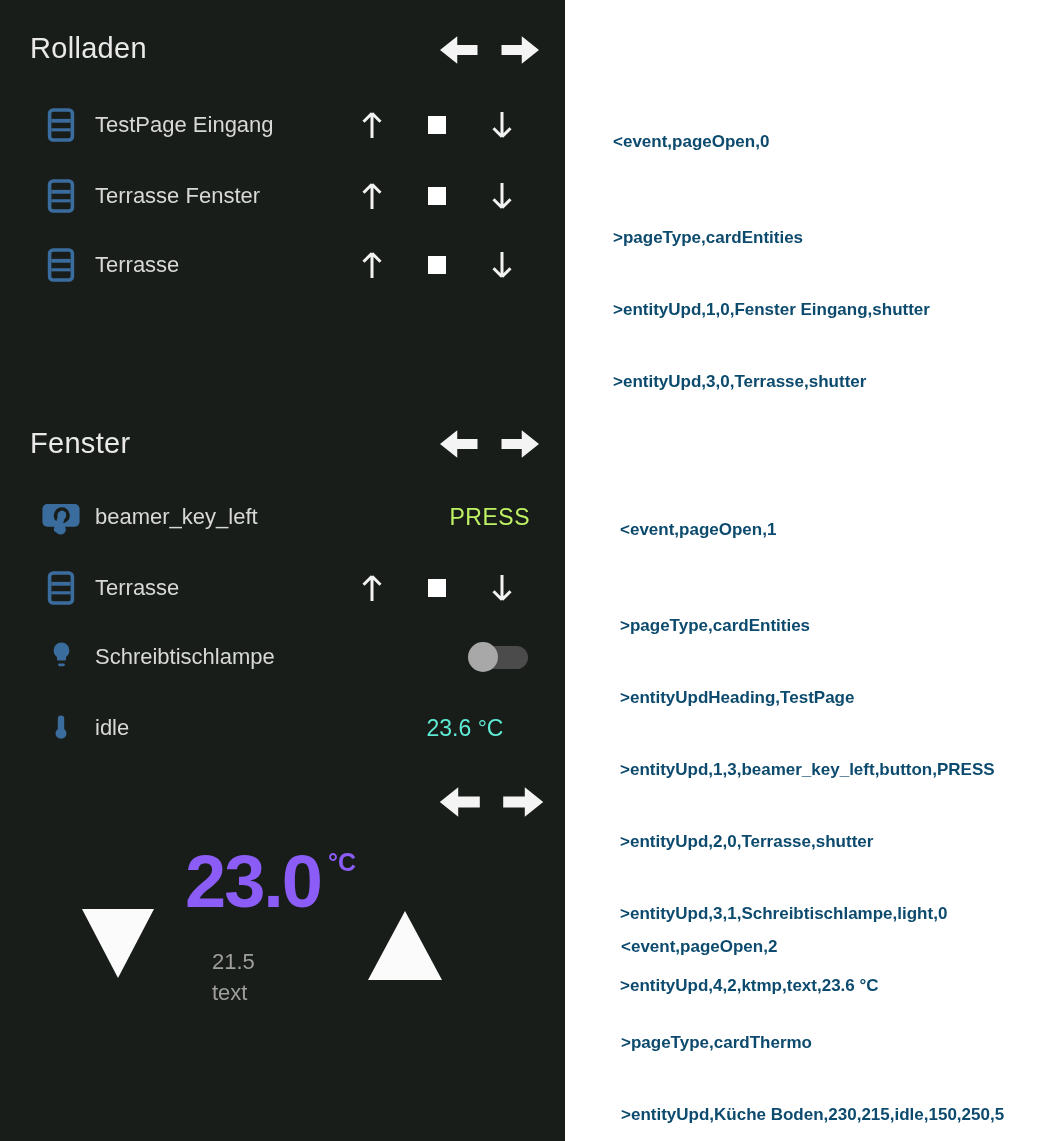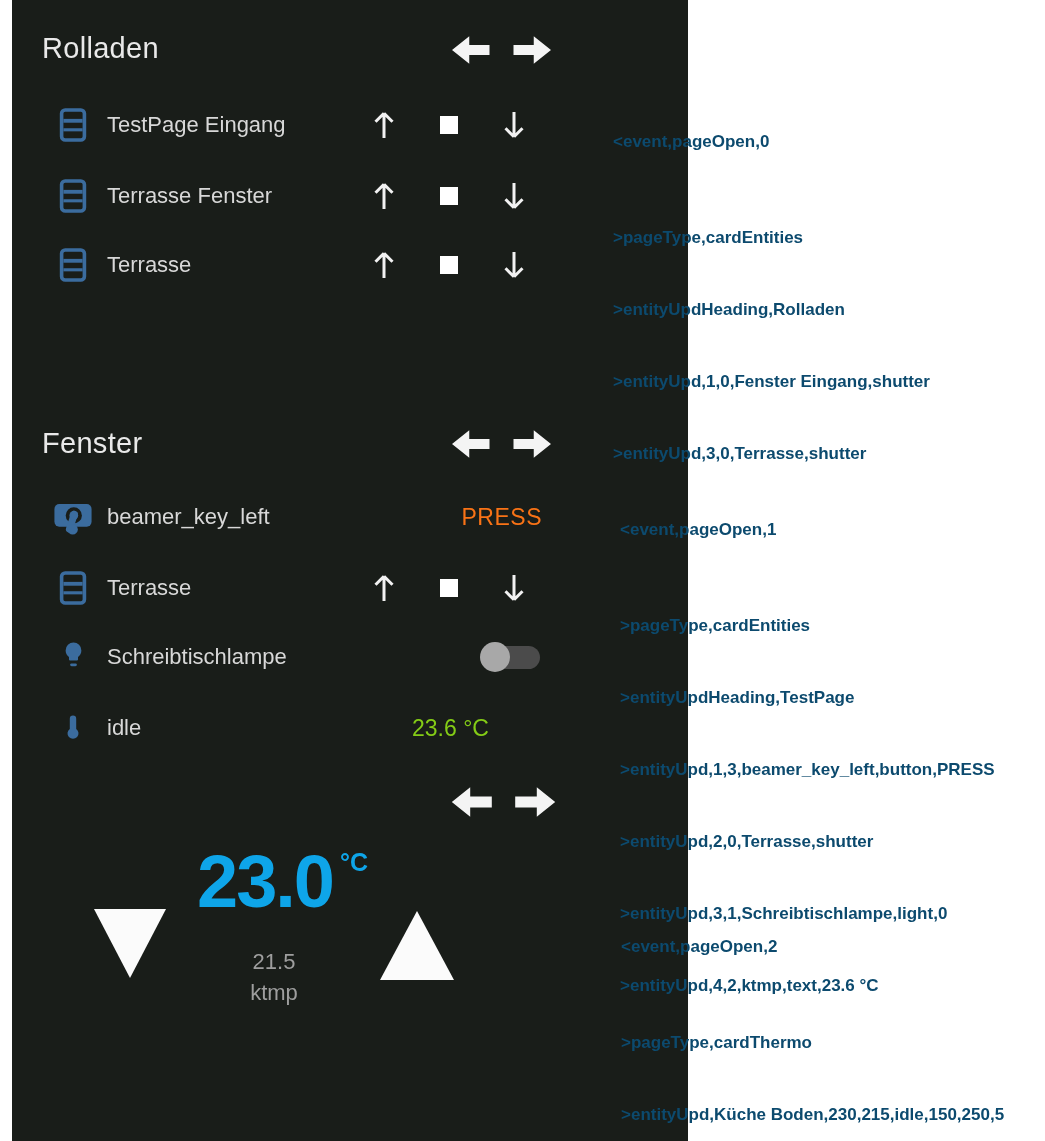--- a/index.html
+++ b/index.html
@@ -3,46 +3,46 @@
 <meta charset="utf-8">
 <style>
   * { margin:0; padding:0; box-sizing:border-box; }
   html,body { background:#ffffff; }
   .canvas {
     position:relative; width:1045px; height:1141px;
     background:#ffffff; overflow:hidden;
     font-family:"Liberation Sans", sans-serif;
   }
   .device-column {
-    position:absolute; left:12px; top:0; width:676px; height:1141px;
+    position:absolute; left:0; top:0; width:565px; height:1141px;
     background:#191d19;
   }
   .page-title {
     position:absolute; left:30px; color:#e9e9e9; font-size:29px;
     font-weight:400; letter-spacing:0.3px; white-space:nowrap;
   }
   .entity-label {
     position:absolute; left:95px; color:#d8d8d8; font-size:22px;
     font-weight:400; white-space:nowrap;
   }
   .nav-arrow { position:absolute; width:42px; height:31px; cursor:pointer; }
   .ctl { position:absolute; width:32px; height:34px; cursor:pointer; }
   .ctl-up   { left:356px; }
   .ctl-down { left:486px; }
   .stop-square {
     position:absolute; left:428px; width:18px; height:18px;
     background:#ffffff; cursor:pointer;
   }
   .entity-value {
-    position:absolute; left:400px; width:130px; text-align:left;
-    color:#84cc16; font-size:23px; white-space:nowrap;
+    position:absolute; left:400px; width:130px; text-align:center;
+    color:#5eead4; font-size:23px; white-space:nowrap;
   }
   .press-label {
     position:absolute; left:430px; width:100px; text-align:right;
-    color:#f97316; font-size:23px; font-weight:500; letter-spacing:0.5px;
+    color:#bef264; font-size:23px; font-weight:500; letter-spacing:0.5px;
   }
   .toggle {
     position:absolute; left:470px; top:646px; width:58px; height:23px;
     border-radius:12px; background:#4b4b4b; cursor:pointer;
   }
   .toggle-knob {
     position:absolute; left:-2px; top:-4px; width:30px; height:30px;
     border-radius:50%; background:#a8a8a8;
   }
   .tri { position:absolute; width:0; height:0; cursor:pointer; }
@@ -51,26 +51,26 @@
     border-left:36px solid transparent; border-right:36px solid transparent;
     border-top:69px solid #fbfbfb;
   }
   .tri-up {
     left:368px; top:911px;
     border-left:37px solid transparent; border-right:37px solid transparent;
     border-bottom:69px solid #fbfbfb;
   }
   .big-temp {
     position:absolute; left:185px; top:845px; display:flex;
-    align-items:flex-start; color:#0ea5e9;
+    align-items:flex-start; color:#8b5cf6;
   }
   .big-temp .num { font-size:74px; font-weight:700; letter-spacing:-2px; line-height:1.0; }
   .big-temp .deg { font-size:25px; font-weight:700; margin-left:7px; margin-top:3px; }
   .thermo-sub {
-    position:absolute; left:212px; width:100px; text-align:center;
+    position:absolute; left:212px; width:100px; text-align:left;
     color:#9e9e9e; font-size:22px;
   }
   .thermo-name {
     position:absolute; left:112px; width:300px; text-align:center;
     color:#ececec; font-size:29px;
   }
   .log-block {
     position:absolute; color:#0c4a6e; font-size:17px; font-weight:700;
     line-height:24px; white-space:pre; letter-spacing:0;
   }
@@ -231,27 +231,26 @@
 
     <div class="big-temp">
       <span class="num">23.0</span>
       <span class="deg">°C</span>
     </div>
 
     <div class="tri tri-down"></div>
     <div class="tri tri-up"></div>
 
     <div class="thermo-sub" style="top:949px">21.5</div>
-    <div class="thermo-sub" style="top:980px">ktmp</div>
+    <div class="thermo-sub" style="top:980px">text</div>
   </div>
 
   <div class="log-block" style="left:613px;top:82px">
     <div class="log-event">&lt;event,pageOpen,0</div>
     <div>&gt;pageType,cardEntities</div>
-    <div>&gt;entityUpdHeading,Rolladen</div>
     <div>&gt;entityUpd,1,0,Fenster Eingang,shutter</div>
     <div>&gt;entityUpd,3,0,Terrasse,shutter</div>
   </div>
 
   <div class="log-block" style="left:620px;top:470px">
     <div class="log-event">&lt;event,pageOpen,1</div>
     <div>&gt;pageType,cardEntities</div>
     <div>&gt;entityUpdHeading,TestPage</div>
     <div>&gt;entityUpd,1,3,beamer_key_left,button,PRESS</div>
     <div>&gt;entityUpd,2,0,Terrasse,shutter</div>

